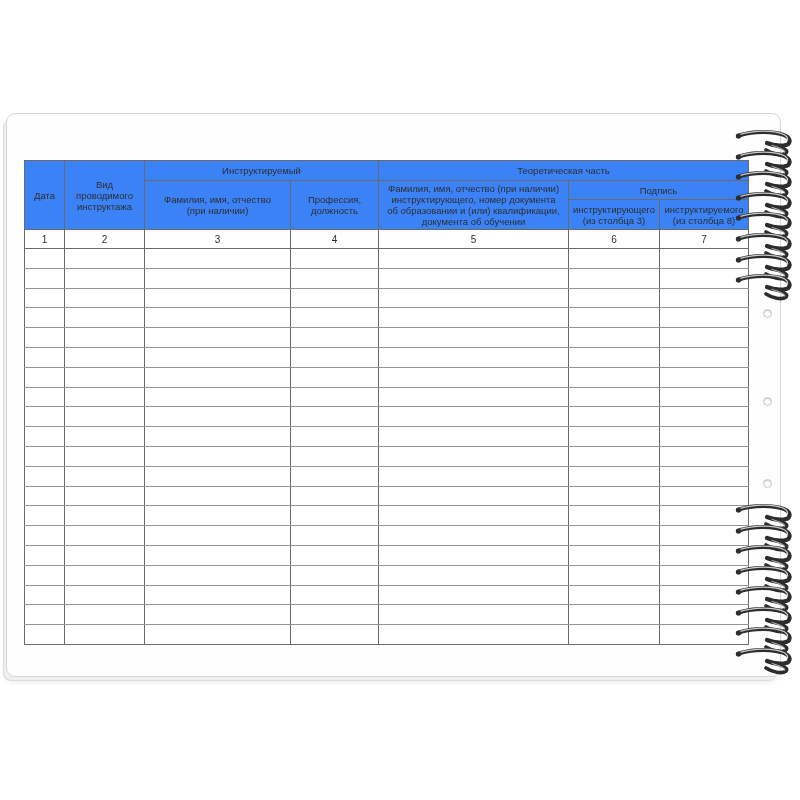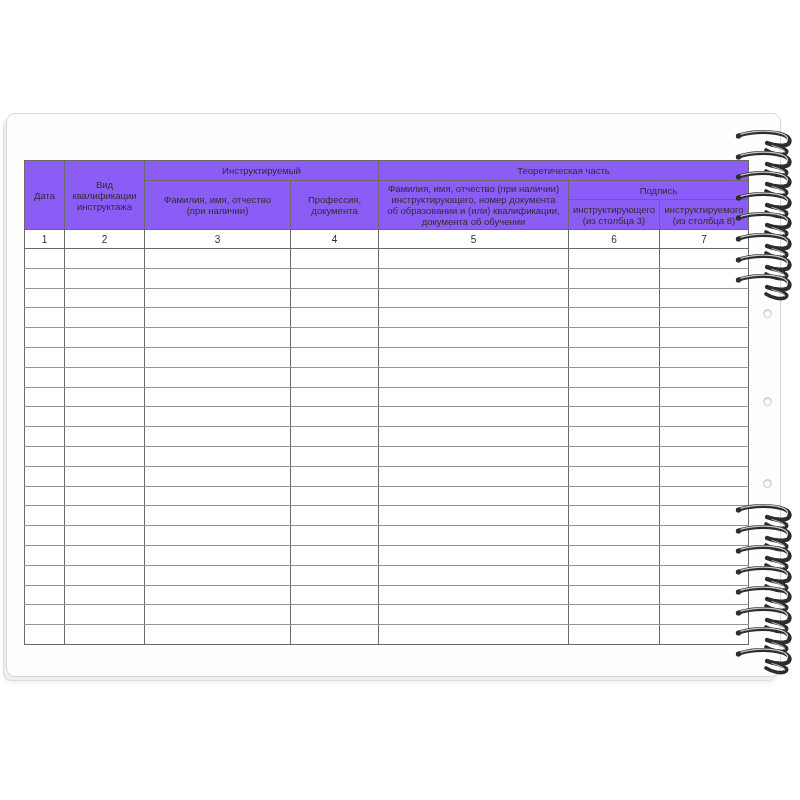--- a/index.html
+++ b/index.html
@@ -24,21 +24,21 @@
     color:#2e2e2e;
   }
   .log-table th, .log-table td {
     border:1px solid #6a6a6a;
     text-align:center; vertical-align:middle;
     font-weight:normal;
     white-space:pre-line;
     overflow:hidden;
     padding:0 2px;
   }
-  .log-table thead th { background:#8b5cf6; font-size:9.5px; line-height:11px; }
+  .log-table thead th { background:#3b82f6; font-size:9.5px; line-height:11px; }
   .log-table tr.band-1 { height:20px; }
   .log-table tr.band-2 { height:19px; }
   .log-table tr.band-3 { height:30px; }
   .log-table tr.numbers { height:19px; }
   .log-table tr.numbers td { background:#ffffff; font-size:10px; }
   .log-table tbody tr.data { height:19.8px; }
   .log-table tbody tr.data td { background:#ffffff; border-top-color:#949494; border-bottom-color:#949494; }
   .log-table tbody tr.data:last-child td { border-bottom-color:#6a6a6a; }
 
   
@@ -65,30 +65,30 @@
           <col style="width:146px">
         <col style="width:88px">
           <col style="width:190px">
           <col style="width:91px">
           <col style="width:89px">
       </colgroup>
       <thead>
         <tr class="band-1">
           <th rowspan="3">Дата</th>
           <th rowspan="3">Вид
-квалификации
+проводимого
 инструктажа</th>
           <th colspan="2">Инструктируемый</th>
           <th colspan="3">Теоретическая часть</th>
         </tr>
         <tr class="band-2">
           <th rowspan="2">Фамилия, имя, отчество
 (при наличии)</th>
           <th rowspan="2">Профессия,
-документа</th>
+должность</th>
           <th rowspan="2">Фамилия, имя, отчество (при наличии)
 инструктирующего, номер документа
 об образовании и (или) квалификации,
 документа об обучении</th>
           <th colspan="2">Подпись</th>
         </tr>
         <tr class="band-3">
           <th>инструктирующего
 (из столбца 3)</th>
           <th>инструктируемого

